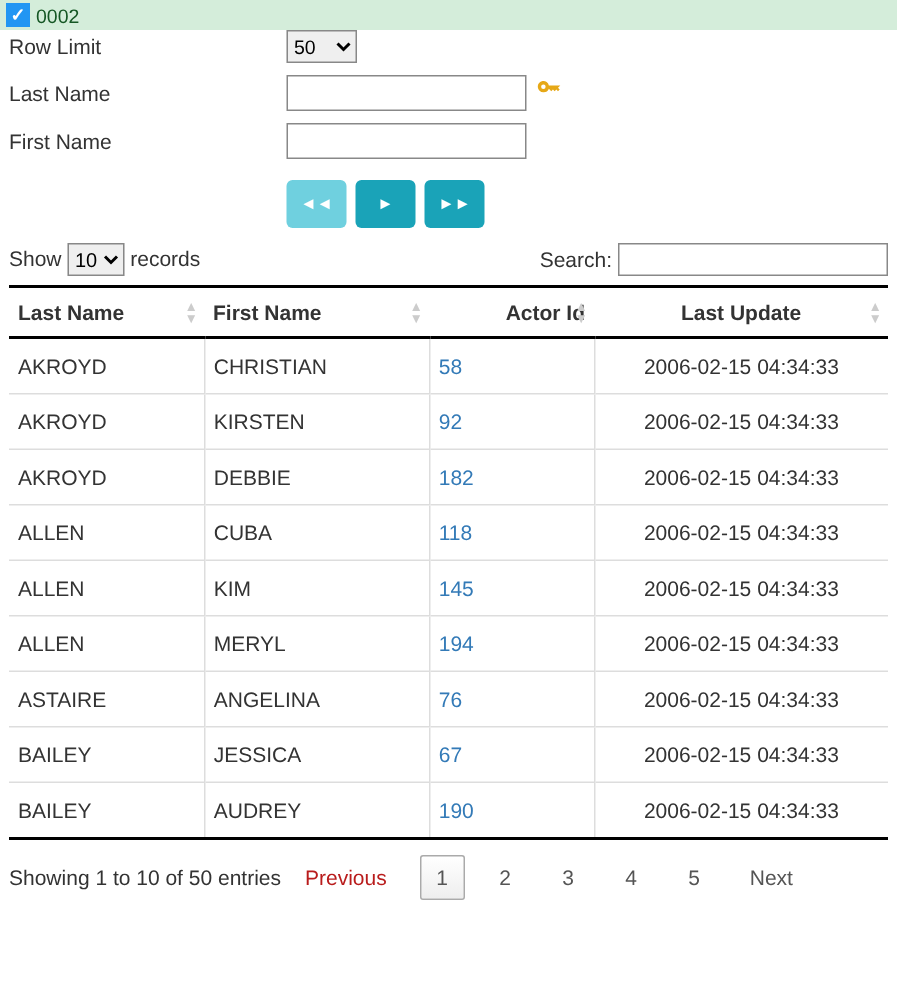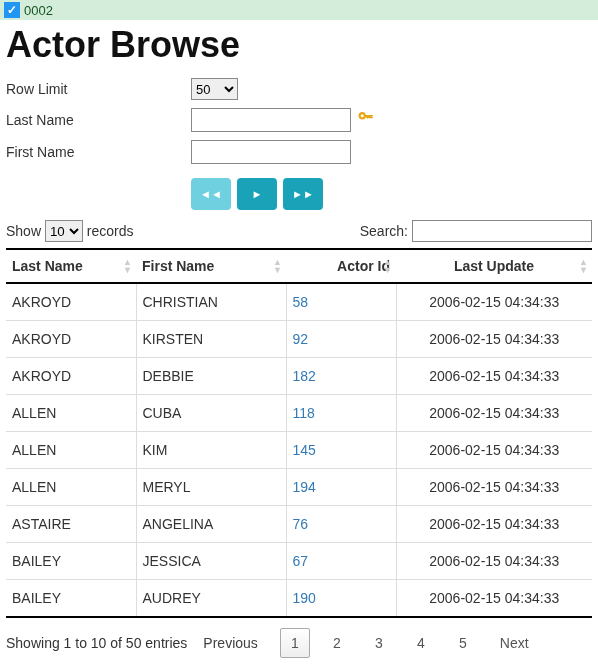--- a/index.html
+++ b/index.html
@@ -148,32 +148,31 @@
     display: inline-flex;
     align-items: center;
     justify-content: center;
     margin: 0 6px;
   }
   .page-btn.current {
     border: 1px solid #aaa;
     background: linear-gradient(#fff,#eee);
     border-radius: 2px;
   }
-  .page-btn.disabled { color: #404040; cursor: default; }
+  .page-btn.disabled { color: #b91c1c; cursor: default; }
 </style>
 </head>
 <body>
 
 <div class="status-bar">
   <span class="status-check">✓</span>
   <span>0002</span>
 </div>
 
 <div class="content">
-  <h1>Actor Browse</h1>
 
   <div class="form-grid">
     <div class="form-label">Row Limit</div>
     <div class="form-row-value">
       <select class="row-limit">
         <option>50</option>
       </select>
     </div>
 
     <div class="form-label">Last Name</div>

